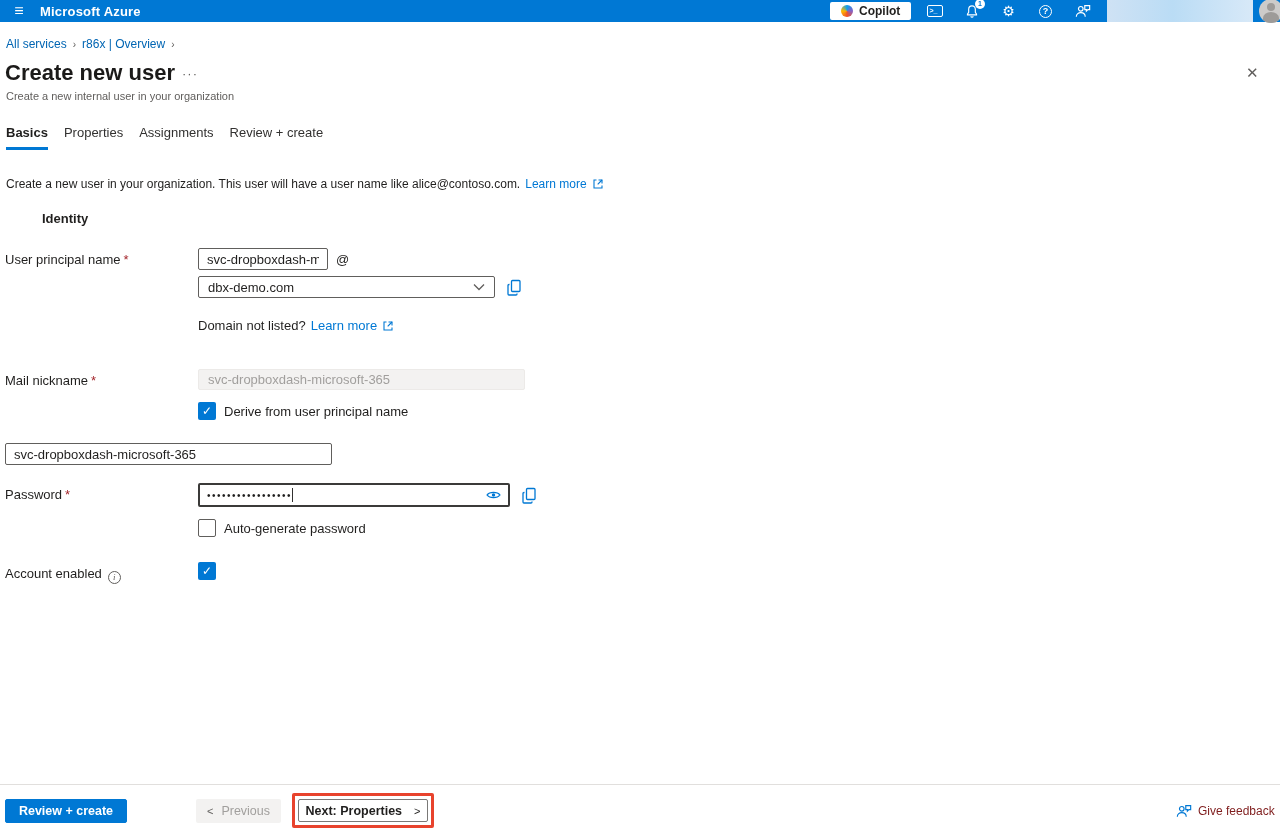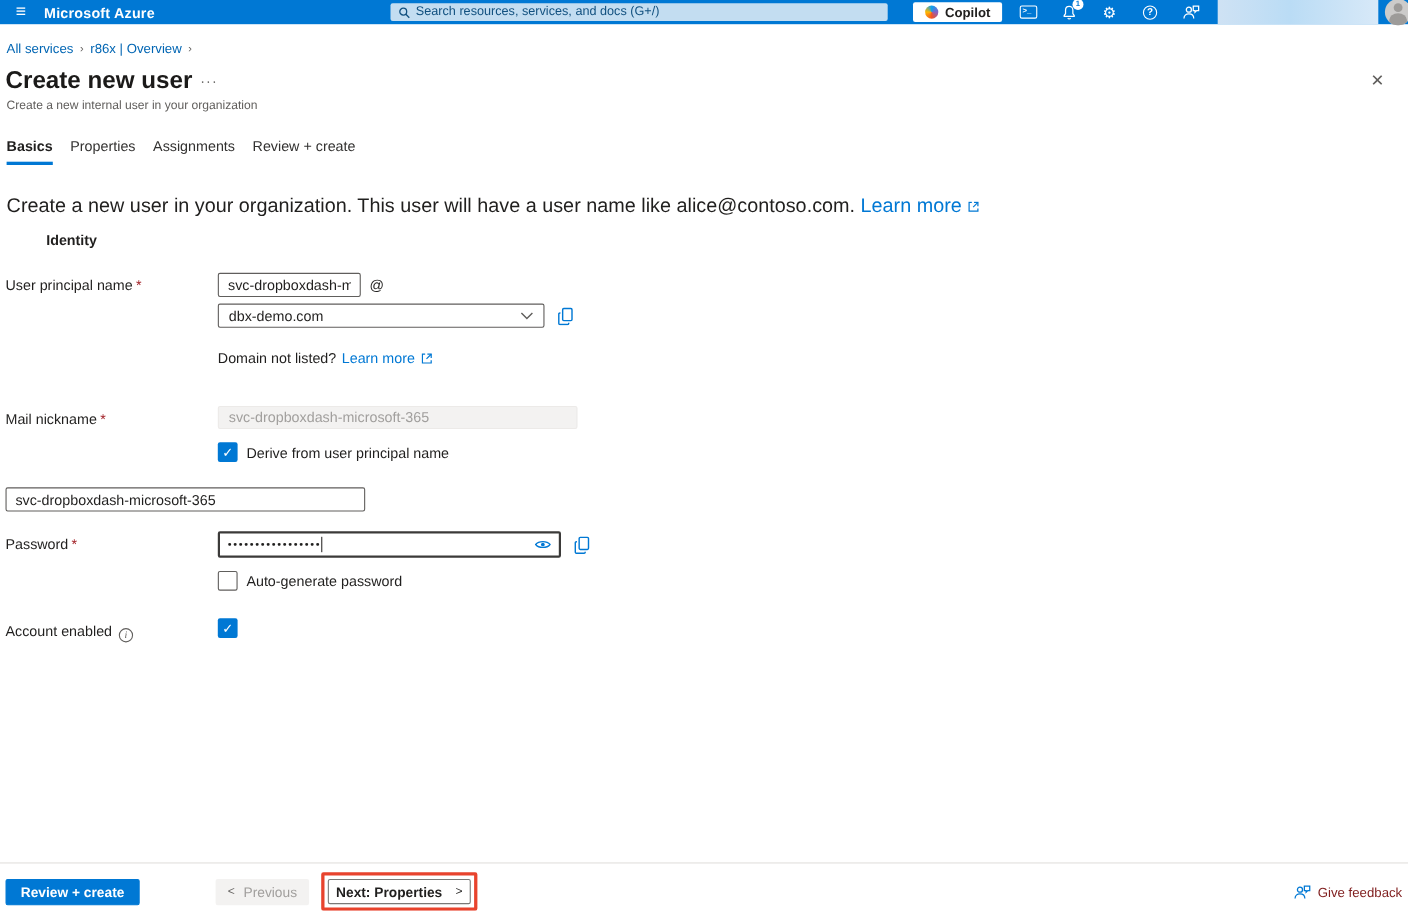--- a/index.html
+++ b/index.html
@@ -61,21 +61,21 @@
   .title-ellipsis { position:absolute; left:182px; top:66px; color:#605e5c; font-size:13px; letter-spacing:1px; cursor:pointer; }
   .close-btn { position:absolute; left:1246px; top:64px; color:#605e5c; font-size:15px; cursor:pointer; }
   .subtitle { position:absolute; left:6px; top:90px; font-size:11px; color:#605e5c; }
 
   
   .tabs { position:absolute; left:6px; top:125px; display:flex; gap:16px; font-size:13px; }
   .tab { padding-bottom:7px; color:#323130; cursor:pointer; }
   .tab.active { font-weight:bold; color:#201f1e; border-bottom:3px solid #0078d4; }
 
   
-  .intro { position:absolute; left:6px; top:177px; font-size:18px; color:#201f1e; display:flex; gap:5px; align-items:center; }
+  .intro { position:absolute; left:6px; top:177px; font-size:12px; color:#201f1e; display:flex; gap:5px; align-items:center; }
   .link { color:#0078d4; cursor:pointer; }
   .ext-icon { color:#0078d4; display:inline-flex; margin-left:1px; }
 
   .section-title { position:absolute; left:6px; top:211px; font-size:13px; font-weight:bold;padding-left:36px; }
 
   
   .form { position:absolute; left:5px; top:248px; width:700px; }
   .frow { display:flex; }
   .flabel { width:193px; font-size:13px; color:#201f1e; padding-top:4px; }
   .req { color:#a4262c; margin-left:3px; }
@@ -138,27 +138,20 @@
   .btn-next .chev { color:#201f1e; }
   .give-feedback { position:absolute; left:1176px; top:8px; color:#7f1d1d; font-size:12px; display:flex; align-items:center; gap:6px; cursor:pointer; }
 </style>
 </head>
 <body>
 
 <header class="topbar">
   <span class="hamburger">≡</span>
   <span class="brand">Microsoft Azure</span>
 
-  <div class="searchbox">
-    <svg width="11" height="11" viewBox="0 0 12 12" fill="none" stroke="#11507f" stroke-width="1.3">
-      <circle cx="5" cy="5" r="3.4"></circle>
-        <line x1="7.6" y1="7.6" x2="11" y2="11"></line>
-    </svg>
-    <input type="text" placeholder="Search resources, services, and docs (G+/)" style="">
-  </div>
 
   <div class="copilot-btn">
     <span class="copilot-glyph"></span>
     <span>Copilot</span>
   </div>
 
   <div class="topbar-icons">
     <span class="tb-icon">
       <span class="shell-glyph">&gt;_</span>
     </span>

